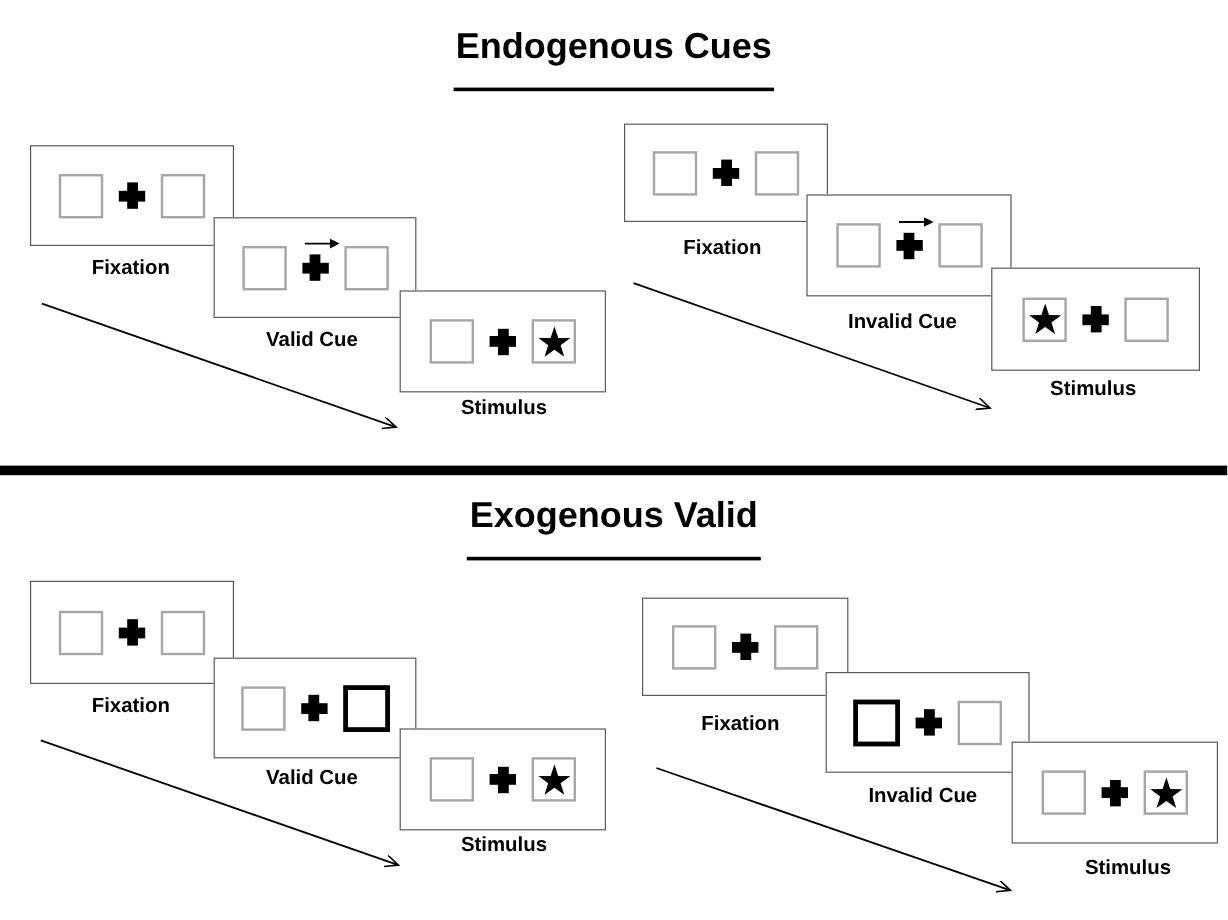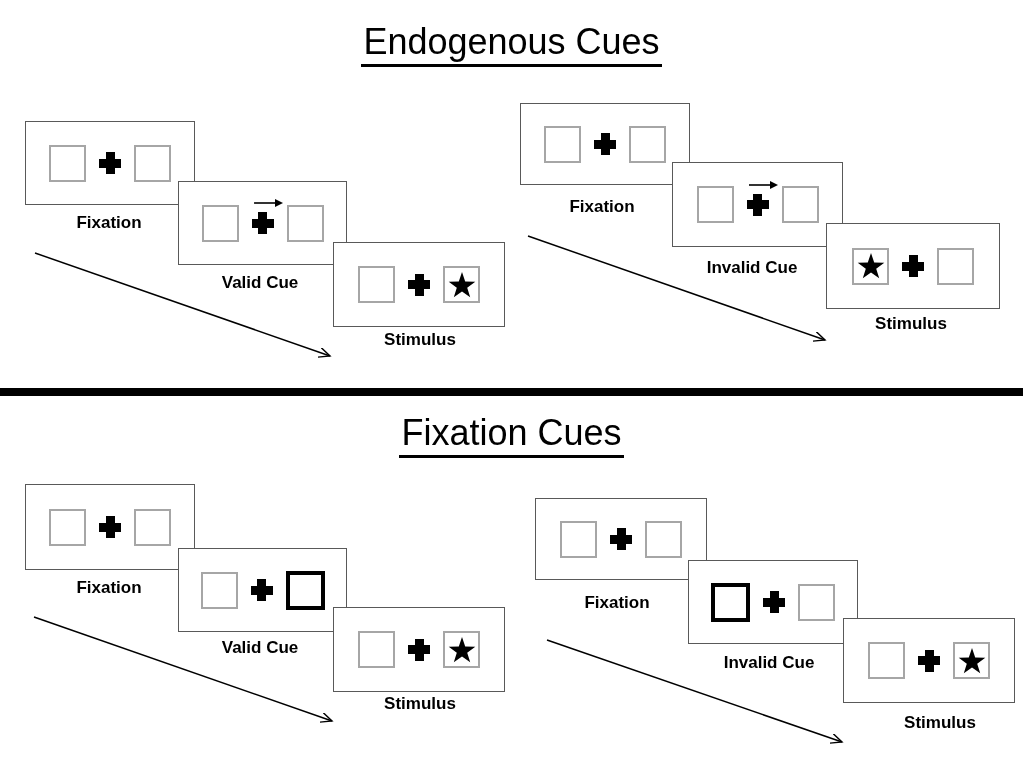--- a/index.html
+++ b/index.html
@@ -2,22 +2,22 @@
 <html><head>
 <meta charset="utf-8">
 <style>
   html,body{margin:0;padding:0;background:#fff;}
   #canvas{
     position:relative;width:1023px;height:767px;background:#fff;overflow:hidden;
     font-family:"Liberation Sans","DejaVu Sans",sans-serif;color:#000;
   }
   .section-title{position:absolute;left:0;right:0;text-align:center;}
   .section-title span{
-    display:inline-block;font-size:36px;font-weight:normal;
-    border-bottom:3px solid #000;padding:0 2px 2px 2px;line-height:1.1;
+    display:inline-block;font-size:30px;font-weight:bold;
+    border-bottom:3px solid #000;padding:0 2px 18px 2px;line-height:1.1;
   }
   .divider{position:absolute;left:0;right:0;top:388px;height:8px;background:#000;}
   .panel{
     position:absolute;background:#fff;border:1px solid #595959;box-sizing:border-box;
     display:flex;align-items:center;justify-content:center;gap:13px;
   }
   .sq{
     width:37px;height:37px;border:2px solid #a6a6a6;box-sizing:border-box;background:#fff;
     display:flex;align-items:center;justify-content:center;flex:0 0 auto;
   }
@@ -36,21 +36,21 @@
 </style>
 </head>
 <body>
 
 <div id="canvas">
 
   <div class="section-title" style="top:22px">
     <span>Endogenous Cues</span>
   </div>
   <div class="section-title" style="top:413px">
-    <span>Fixation Cues</span>
+    <span>Exogenous Valid</span>
   </div>
 
   <div class="divider"></div>
 
   <div class="panel" style="left:25px;top:121px;width:170px;height:84px">
     <div class="sq"></div>
     <div class="plus-wrap">
         <span class="plus"></span>
       </div>
     <div class="sq"></div>

